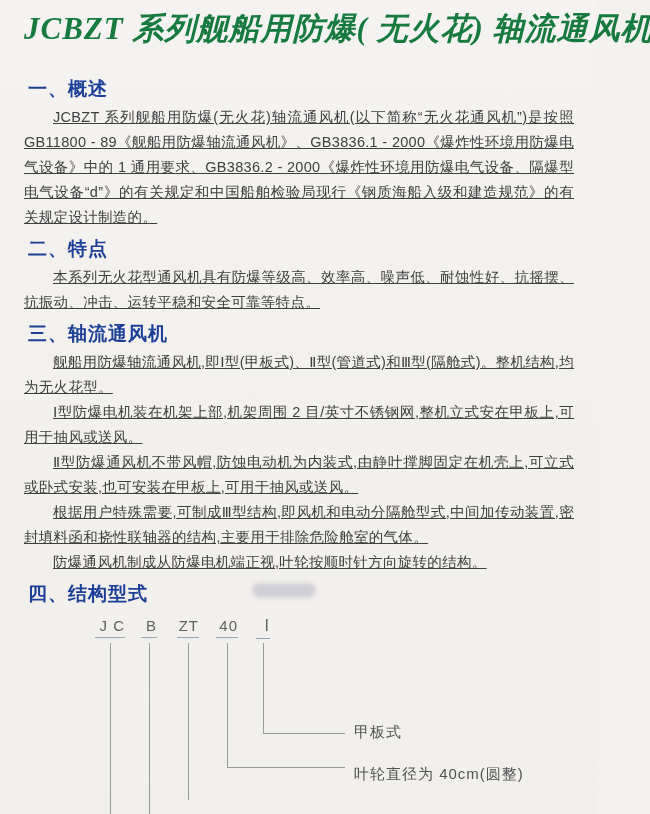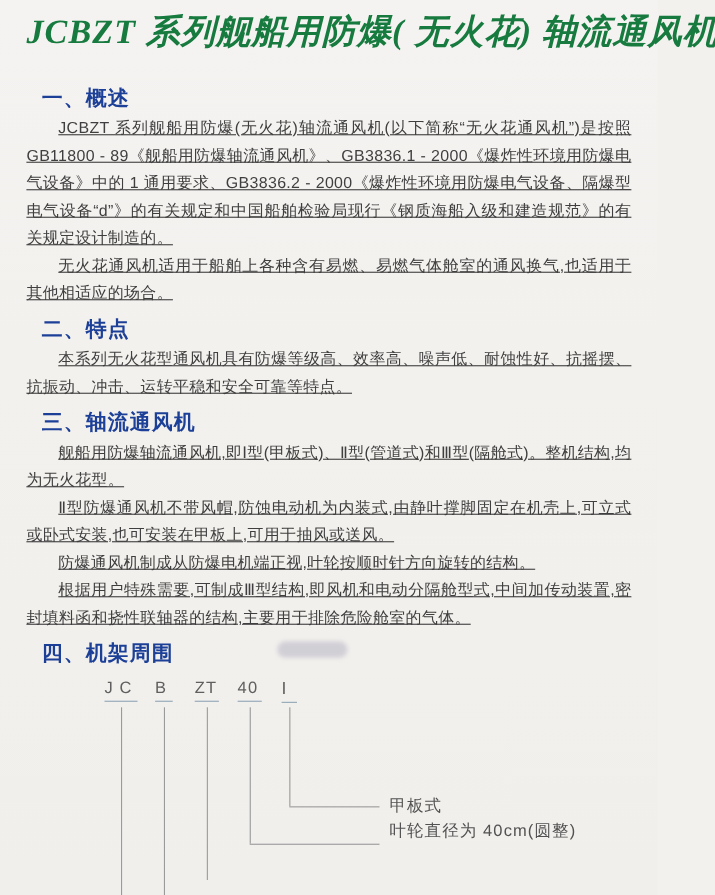--- a/index.html
+++ b/index.html
@@ -21,21 +21,21 @@
     font-family:"Liberation Serif","DejaVu Serif",serif;
     font-style:italic;
     font-weight:bold;
     font-size:31px;
     letter-spacing:1px;
     text-align:center;
     color:#177a3f;
     white-space:nowrap;
   }
   h2.sec{
-    margin:6px 0 3px 14px;
+    margin:6px 0 3px 4px;
     font-size:19px;
     font-weight:bold;
     color:#1c3f97;
     letter-spacing:1px;
   }
   p.body{
     margin:0;
     font-size:14.5px;
     line-height:25px;
     color:#3f3f3f;
@@ -57,21 +57,21 @@
   
   .diagram{
     position:relative;
     width:602px;
     height:268px;
     margin-top:8px;
   }
   .code{
     position:absolute;
     top:2px;
-    text-align:left;
+    text-align:right;
     font-size:15px;
     color:#5f5f5f;
     letter-spacing:1px;
     border-bottom:1px solid #8fa6b5;
     padding-bottom:3px;
   }
   .vline{position:absolute;width:1px;background:#9a9a9a;}
   .hline{position:absolute;height:1px;background:#9a9a9a;}
   .branch-label{
     position:absolute;
@@ -84,33 +84,33 @@
 </style>
 </head>
 <body>
 
 <div class="page">
 
   <h1 class="title">JCBZT 系列舰船用防爆( 无火花) 轴流通风机</h1>
 
   <h2 class="sec">一、概述</h2>
   <p class="body">JCBZT 系列舰船用防爆(无火花)轴流通风机(以下简称“无火花通风机”)是按照 GB11800 - 89《舰船用防爆轴流通风机》、GB3836.1 - 2000《爆炸性环境用防爆电气设备》中的 1 通用要求、GB3836.2 - 2000《爆炸性环境用防爆电气设备、隔爆型电气设备“d”》的有关规定和中国船舶检验局现行《钢质海船入级和建造规范》的有关规定设计制造的。</p>
-  <p class="body">无火花通风机适用于船舶上各种含有易燃、易燃气体舱室的通风换气,也适用于其他相适应的场合。</p>
 
   <h2 class="sec">二、特点</h2>
   <p class="body">本系列无火花型通风机具有防爆等级高、效率高、噪声低、耐蚀性好、抗摇摆、抗振动、冲击、运转平稳和安全可靠等特点。</p>
 
   <h2 class="sec">三、轴流通风机</h2>
   <p class="body">舰船用防爆轴流通风机,即Ⅰ型(甲板式)、Ⅱ型(管道式)和Ⅲ型(隔舱式)。整机结构,均为无火花型。</p>
+  <p class="body">Ⅰ型防爆电机装在机架上部,机架周围 2 目/英寸不锈钢网,整机立式安在甲板上,可用于抽风或送风。</p>
   <p class="body">Ⅱ型防爆通风机不带风帽,防蚀电动机为内装式,由静叶撑脚固定在机壳上,可立式或卧式安装,也可安装在甲板上,可用于抽风或送风。</p>
+  <p class="body">根据用户特殊需要,可制成Ⅲ型结构,即风机和电动分隔舱型式,中间加传动装置,密封填料函和挠性联轴器的结构,主要用于排除危险舱室的气体。</p>
   <p class="body">防爆通风机制成从防爆电机端正视,叶轮按顺时针方向旋转的结构。</p>
-  <p class="body">根据用户特殊需要,可制成Ⅲ型结构,即风机和电动分隔舱型式,中间加传动装置,密封填料函和挠性联轴器的结构,主要用于排除危险舱室的气体。</p>
 
   <div class="heading-row">
-    <h2 class="sec">四、机架周围</h2>
+    <h2 class="sec">四、结构型式</h2>
     <div class="smudge"></div>
   </div>
 
   <div class="diagram">
 
     <span class="code" style="left:71px;width:30px;">J C</span>
     <span class="code" style="left:117px;width:16px;">B</span>
     <span class="code" style="left:153px;width:22px;">ZT</span>
     <span class="code" style="left:192px;width:22px;">40</span>
     <span class="code" style="left:232px;width:14px;">Ⅰ</span>
@@ -121,17 +121,17 @@
     <div class="vline" style="left:203px;top:28px;height:124px;"></div>
     <div class="hline" style="left:203px;top:152px;width:118px;"></div>
 
     <div class="vline" style="left:164px;top:28px;height:157px;"></div>
 
     <div class="vline" style="left:125px;top:28px;height:190px;"></div>
 
     <div class="vline" style="left:86px;top:28px;height:220px;"></div>
 
     <span class="branch-label" style="top:108px;">甲板式</span>
-    <span class="branch-label" style="top:131px;">叶轮直径为 40cm(圆整)</span>
+    <span class="branch-label" style="top:150px;">叶轮直径为 40cm(圆整)</span>
 
   </div>
 
 </div>
 
 </body></html>

